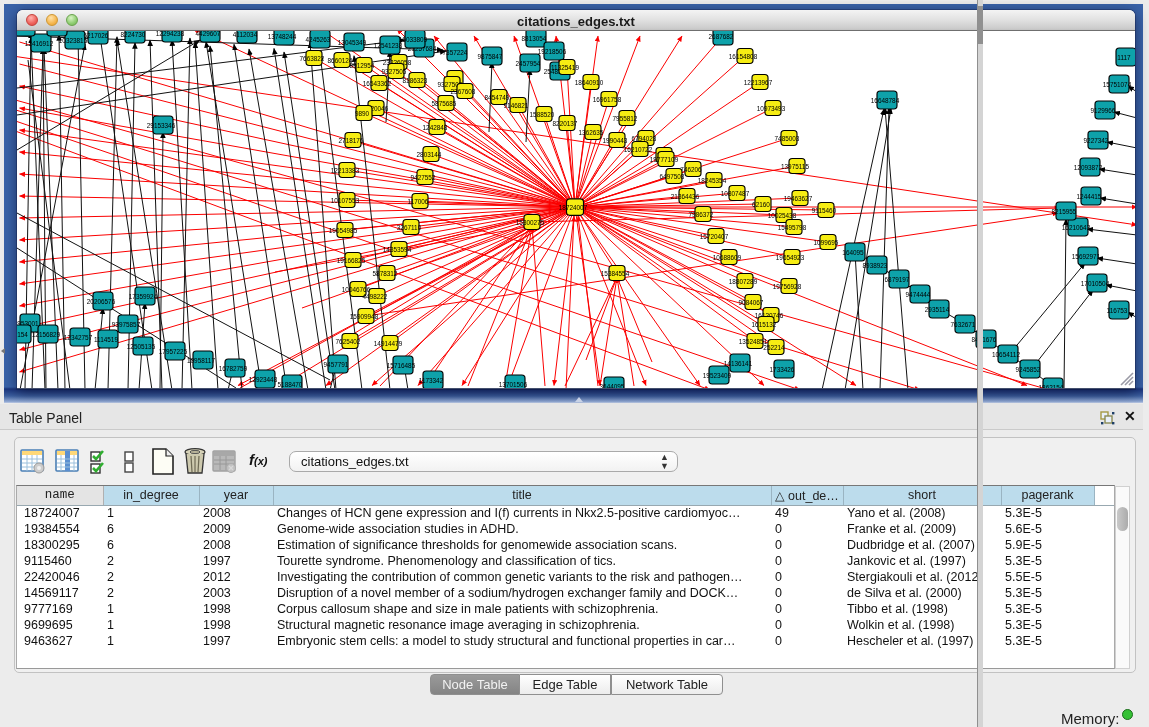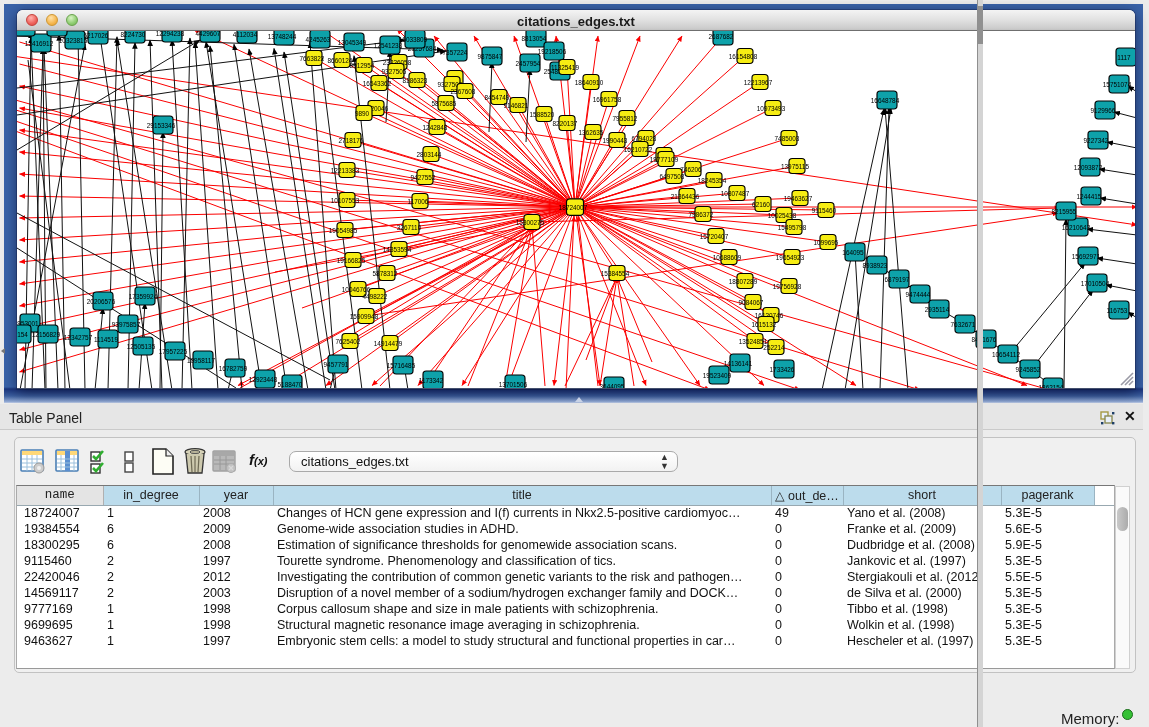--- a/index.html
+++ b/index.html
@@ -703,21 +703,21 @@
             <td class="c4">0</td>
             <td class="c5">Franke et al. (2009)</td>
             <td class="c6">5.6E-5</td>
           </tr>
 <tr>
             <td class="c0">18300295</td>
             <td class="c1">6</td>
             <td class="c2">2008</td>
             <td class="c3">Estimation of significance thresholds for genomewide association scans.</td>
             <td class="c4">0</td>
-            <td class="c5">Dudbridge et al. (2008)</td>
+            <td class="c5">Dudbridge et al. (2007)</td>
             <td class="c6">5.9E-5</td>
           </tr>
 <tr>
             <td class="c0">9115460</td>
             <td class="c1">2</td>
             <td class="c2">1997</td>
             <td class="c3">Tourette syndrome. Phenomenology and classification of tics.</td>
             <td class="c4">0</td>
             <td class="c5">Jankovic et al. (1997)</td>
             <td class="c6">5.3E-5</td>
@@ -766,19 +766,24 @@
             <td class="c4">0</td>
             <td class="c5">Hescheler et al. (1997)</td>
             <td class="c6">5.3E-5</td>
           </tr>
     </tbody>
       </table>
   </div>
   <div id="vscroll"></div>
   <div id="vthumb"></div>
 
+  <div id="tabs">
+    <div class="seg s1">Node Table</div>
+    <div class="seg s2">Edge Table</div>
+    <div class="seg s3">Network Table</div>
+  </div>
 
   <div id="memory">Memory: OK</div>
   <div id="memdot"></div>
   <div id="leftnotch"></div>
   <div id="rightmargin"></div>
   <div id="rm2"></div>
 </div>
 
 </body></html>

